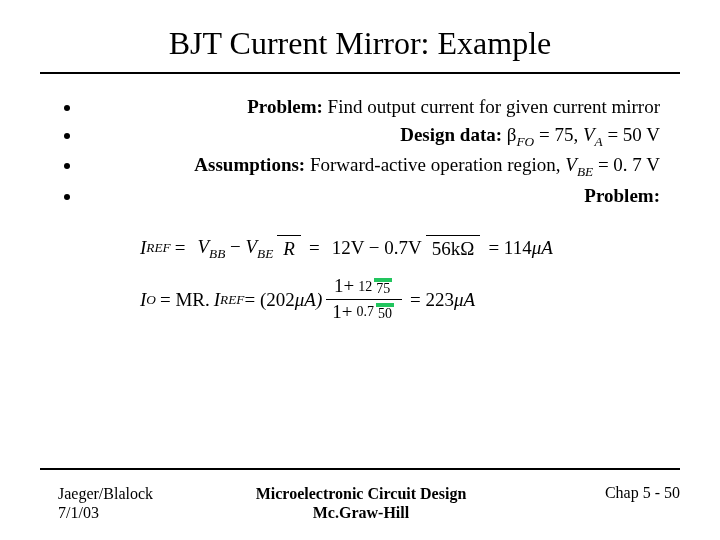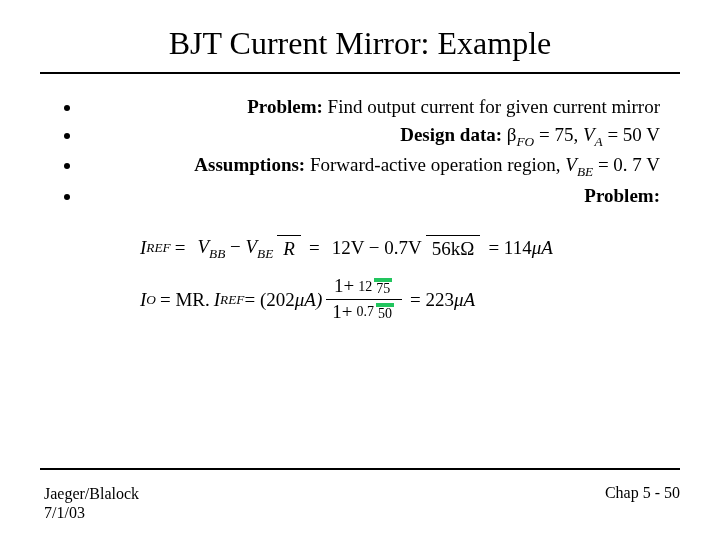--- a/index.html
+++ b/index.html
@@ -89,21 +89,21 @@
 
   .footer-rule {
     position: absolute;
     left: 40px;
     right: 40px;
     bottom: 70px;
     border-top: 2px solid #000;
   }
   .footer {
     position: absolute;
-    left: 44px;
+    left: 58px;
     right: 40px;
     bottom: 18px;
     display: flex;
     justify-content: space-between;
     align-items: flex-start;
     font-size: 16px;
   }
   .footer .left { text-align: left; line-height: 1.2; }
   .footer .center { text-align: center; font-weight: bold; line-height: 1.2; flex: 1; }
   .footer .right { text-align: right; margin-left: 36px; }
@@ -186,18 +186,22 @@
       </div>
     </div>
   </div>
 
   <div class="footer-rule"></div>
   <div class="footer">
     <div class="left">
       <div>Jaeger/Blalock</div>
       <div>7/1/03</div>
     </div>
+    <div class="center">
+      <div>Microelectronic Circuit Design</div>
+      <div>Mc.Graw-Hill</div>
+    </div>
     <div class="right">
       <div>Chap 5 - 50</div>
     </div>
   </div>
 
 </div>
 
 </body></html>

